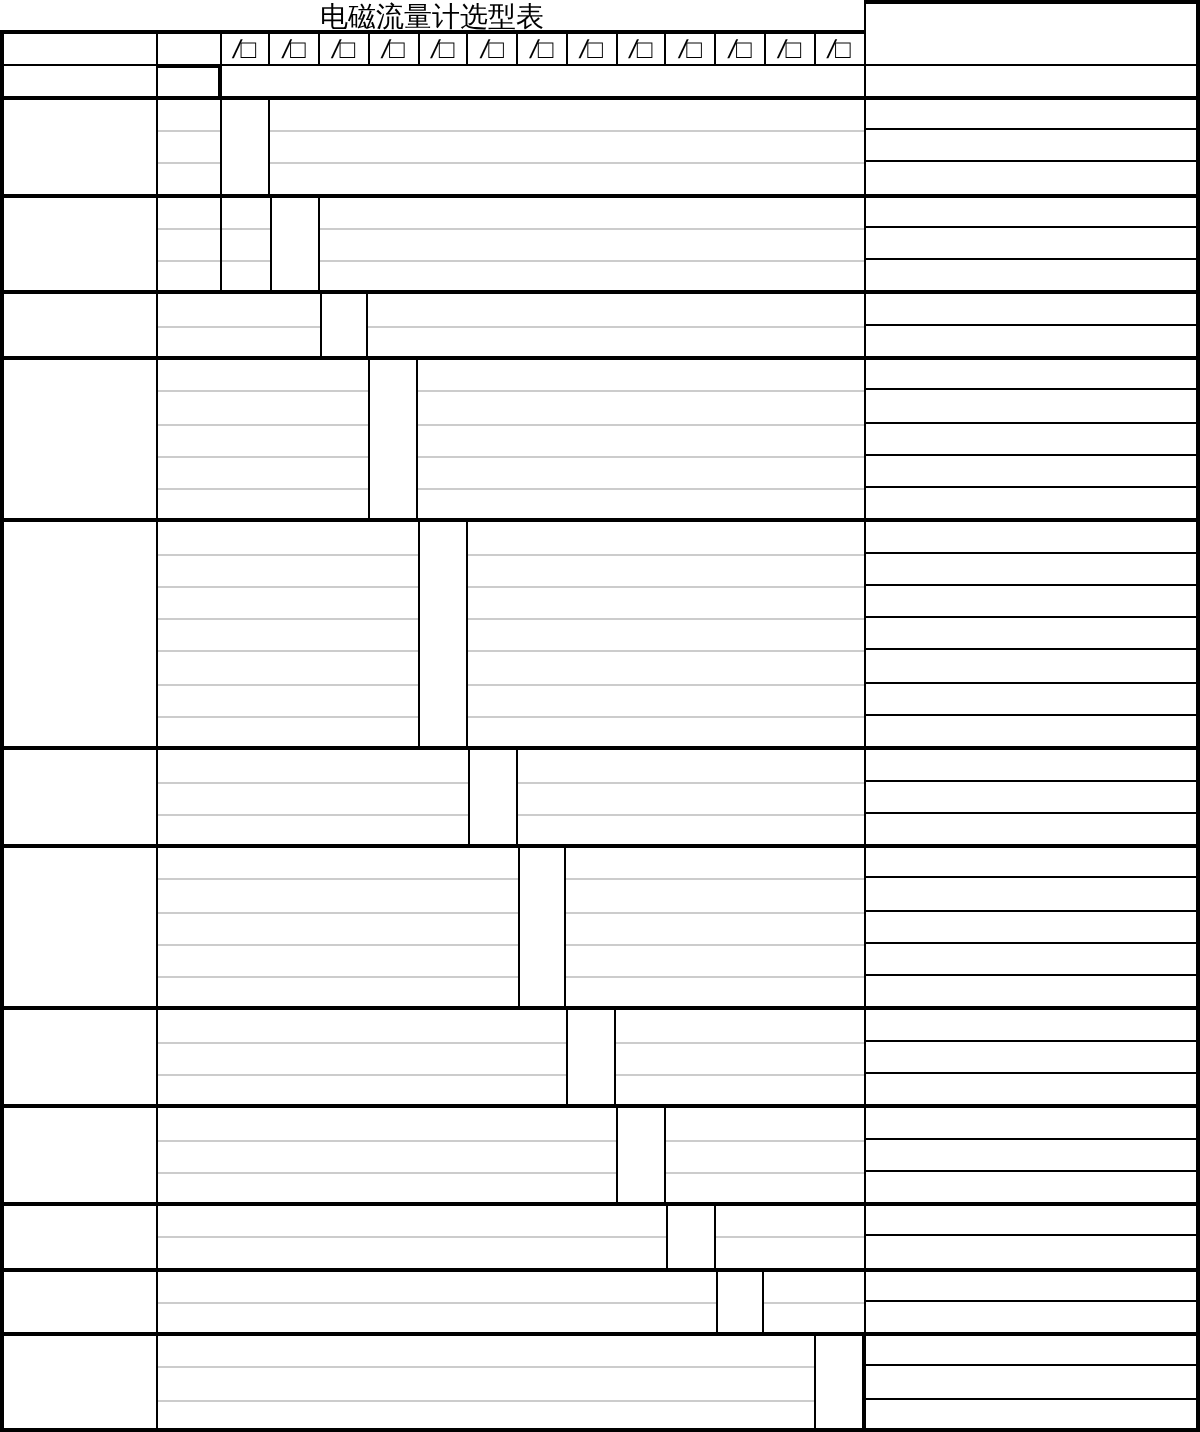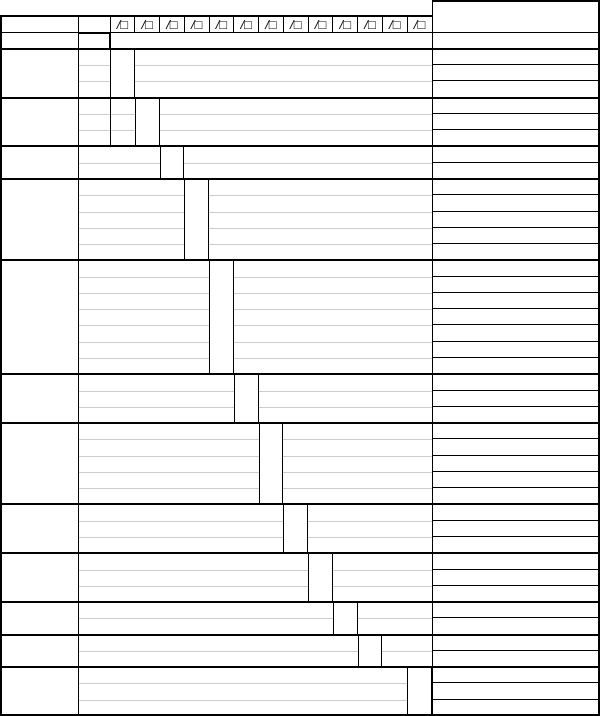--- a/index.html
+++ b/index.html
@@ -26,20 +26,21 @@
   .code-box{background:#ffffff;border:1px solid #000;font-size:12px;}
   .line{position:absolute;background:#000;}
   .gline{position:absolute;background:#cccccc;}
   .title-cell{font-size:14px;}
   .slanted{font-style:italic;font-size:13px;}
 </style>
 </head>
 <body>
 
 <div id="stage">
+  <div class="cell title-cell" id="tbl-title" style="left: 0px; top: 0px; width: 432px; height: 16.2727px;">电磁流量计选型表</div>
 <div class="gline" style="left: 78px; top: 65.0909px; width: 354px; height: 1px;"></div>
     <div class="gline" style="left: 78px; top: 81.3636px; width: 354px; height: 1px;"></div>
     <div class="gline" style="left: 78px; top: 113.909px; width: 354px; height: 1px;"></div>
     <div class="gline" style="left: 78px; top: 130.182px; width: 354px; height: 1px;"></div>
     <div class="gline" style="left: 78px; top: 162.727px; width: 354px; height: 1px;"></div>
     <div class="gline" style="left: 78px; top: 195.273px; width: 354px; height: 1px;"></div>
     <div class="gline" style="left: 78px; top: 211.545px; width: 354px; height: 1px;"></div>
     <div class="gline" style="left: 78px; top: 227.818px; width: 354px; height: 1px;"></div>
     <div class="gline" style="left: 78px; top: 244.091px; width: 354px; height: 1px;"></div>
     <div class="gline" style="left: 78px; top: 276.636px; width: 354px; height: 1px;"></div>

